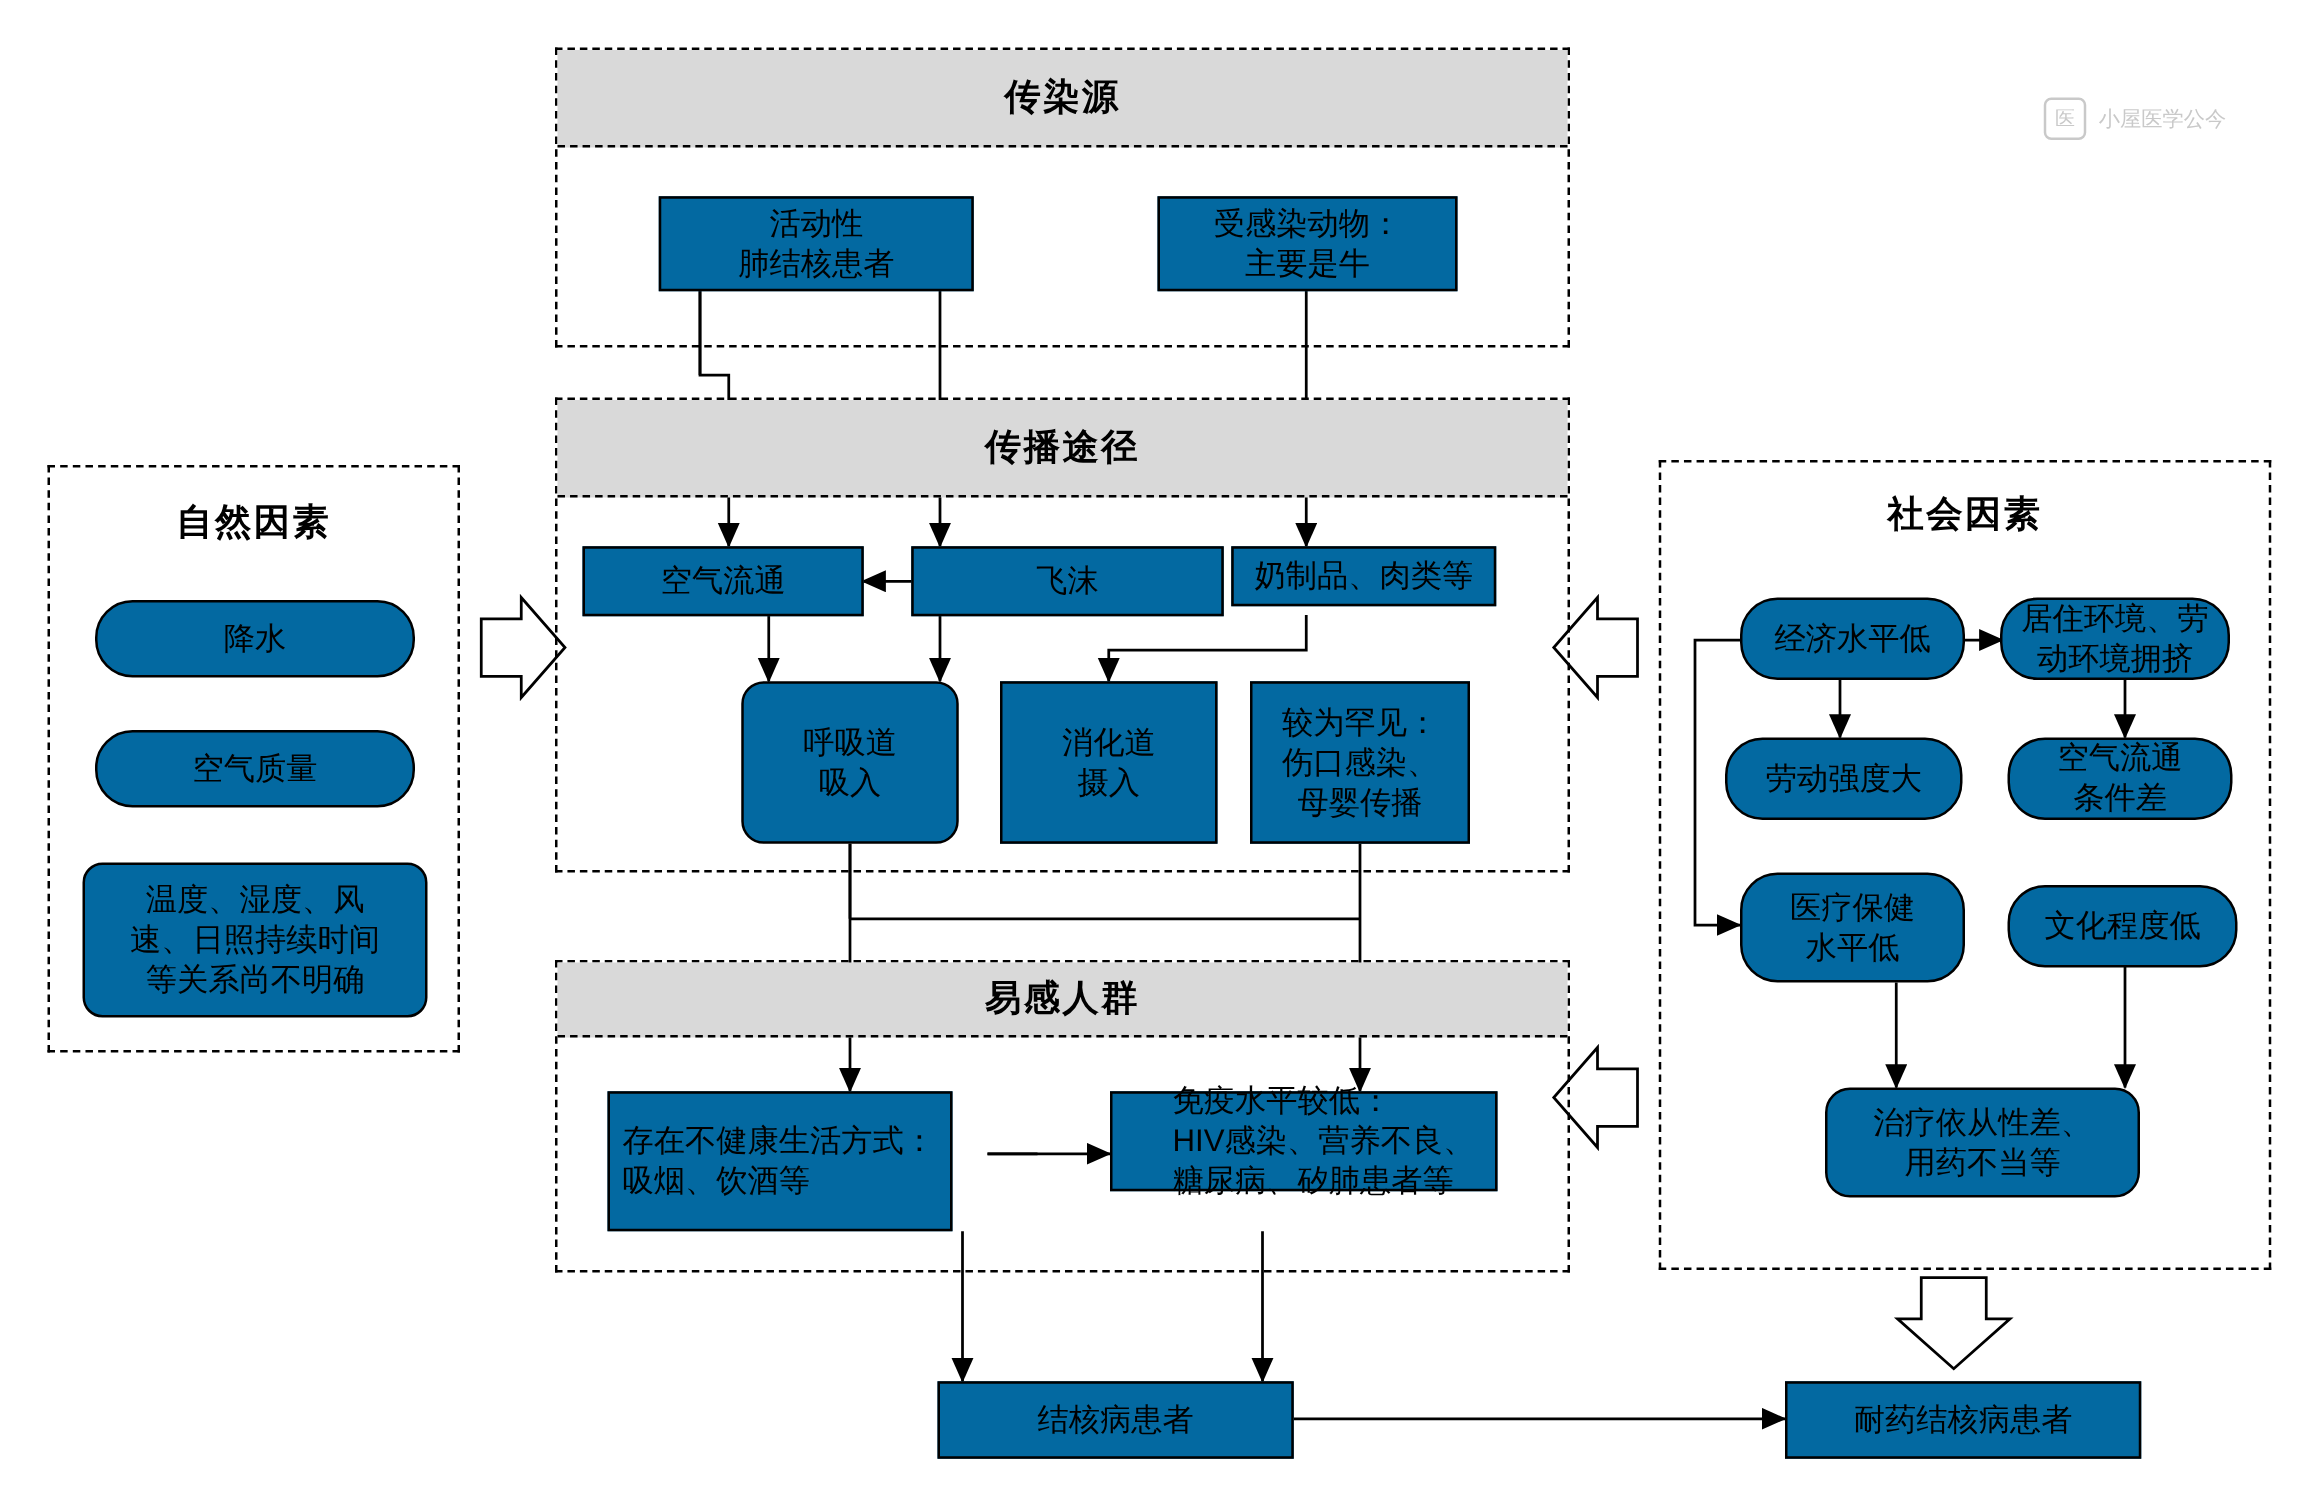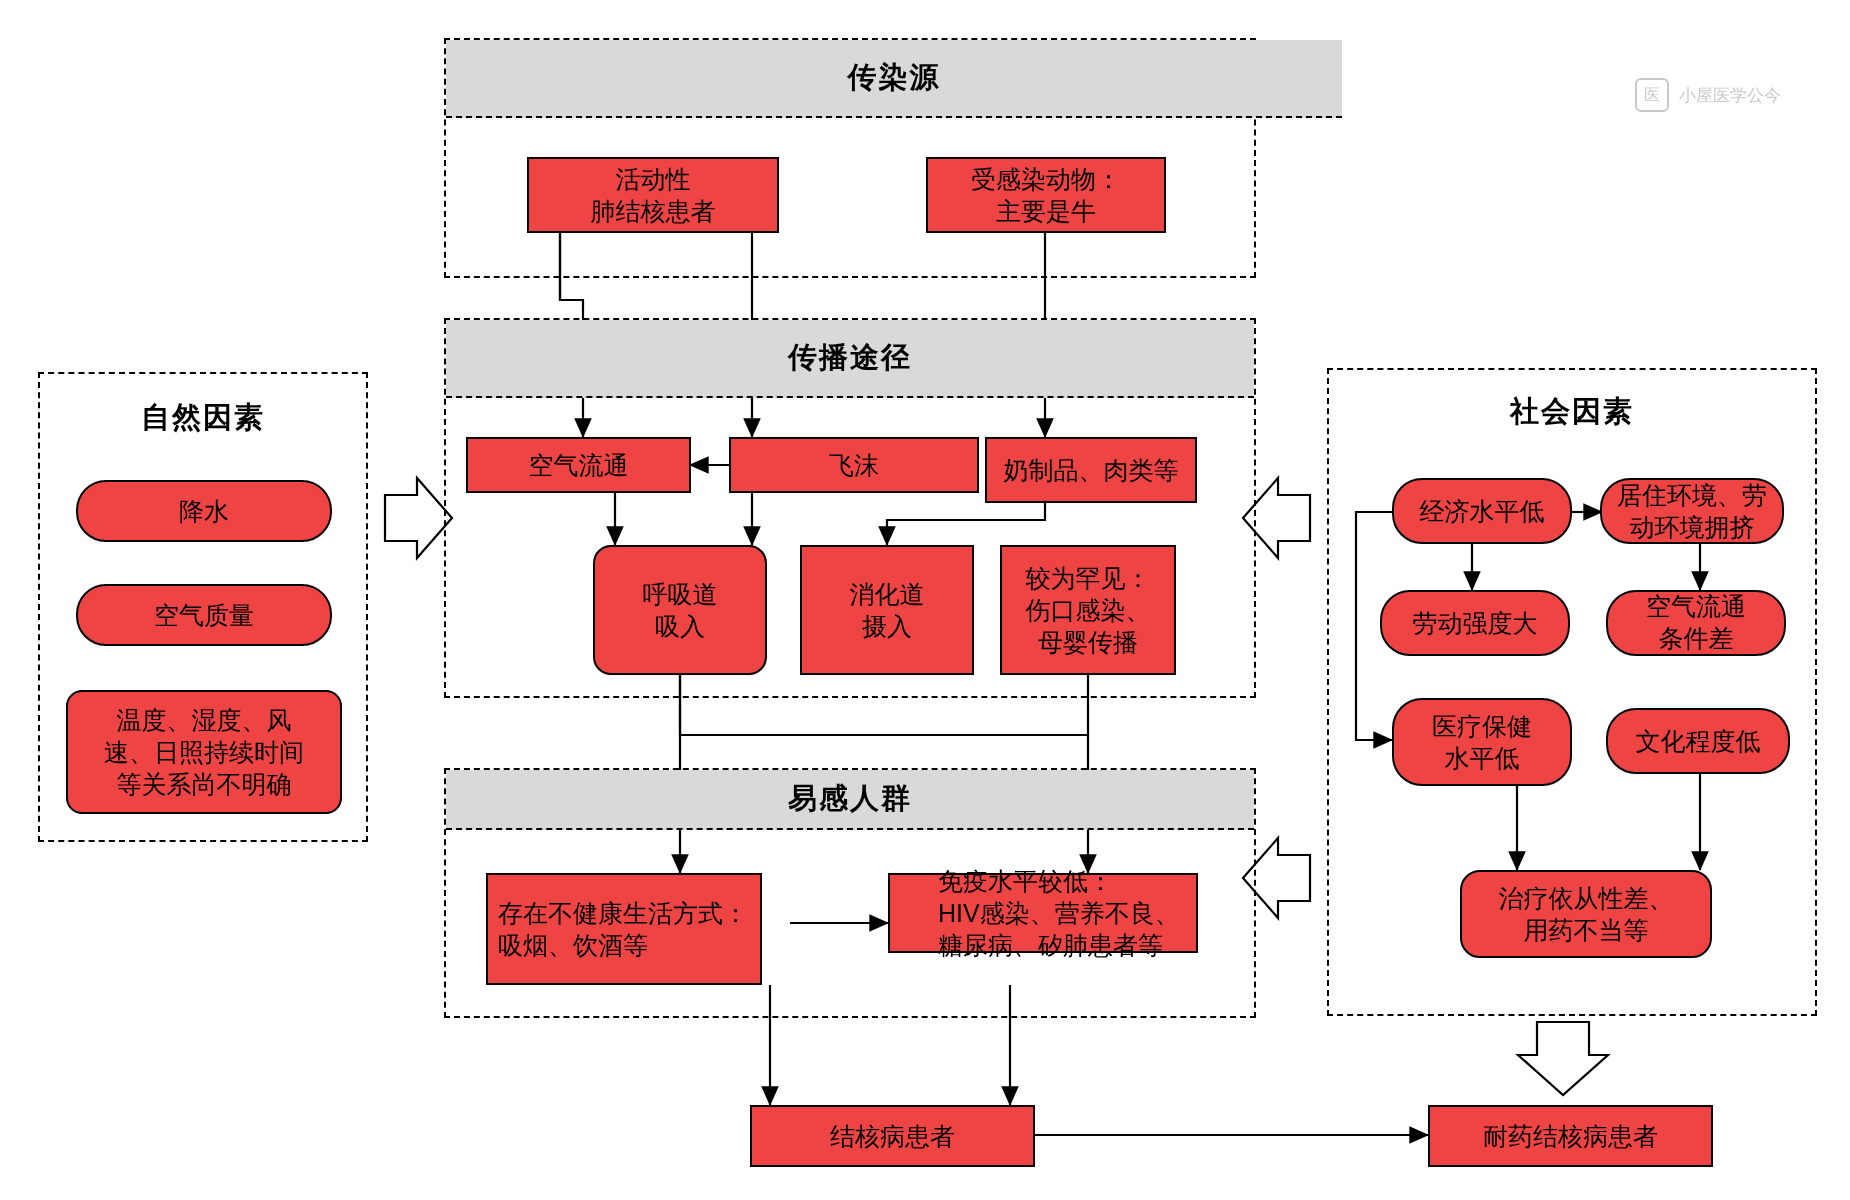--- a/index.html
+++ b/index.html
@@ -28,21 +28,21 @@
   }
   .node {
     position: absolute;
     box-sizing: border-box;
     display: flex;
     align-items: center;
     justify-content: center;
     text-align: center;
     line-height: 1.28;
     white-space: pre-line;
-    background: #ef4444;
+    background: #0369a1;
     border: 2px solid #000;
     font-size: 25px;
     z-index: 3;
   }
   .node.left-text {
     justify-content: flex-start;
     text-align: left;
     padding-left: 10px;
   }
   .rounded {
@@ -100,21 +100,21 @@
 <body>
 
 <div id="canvas">
 
   <div class="dashed-group" style="left:444px; top:38px; width:812px; height:240px;"></div>
   <div class="dashed-group" style="left:444px; top:318px; width:812px; height:380px;"></div>
   <div class="dashed-group" style="left:444px; top:768px; width:812px; height:250px;"></div>
   <div class="dashed-group" style="left:38px; top:372px; width:330px; height:470px;"></div>
   <div class="dashed-group" style="left:1327px; top:368px; width:490px; height:648px;"></div>
 
-  <div class="band" style="left:446px; top:40px; width:896px; height:78px;text-align:center;">
+  <div class="band" style="left:446px; top:40px; width:808px; height:78px;text-align:center;">
     <span>传染源</span>
   </div>
   <div class="band" style="left:446px; top:320px; width:808px; height:78px;">
     <span>传播途径</span>
   </div>
   <div class="band" style="left:446px; top:770px; width:808px; height:60px;">
     <span>易感人群</span>
   </div>
   <div class="group-title" style="left:38px; top:398px; width:330px;">
     <span>自然因素</span>
@@ -201,21 +201,21 @@
     <span>受感染动物：
 主要是牛</span>
   </div>
 
   <div class="node" style="left:466px; top:437px; width:225px; height:56px;">
     <span>空气流通</span>
   </div>
   <div class="node" style="left:729px; top:437px; width:250px; height:56px;">
     <span>飞沫</span>
   </div>
-  <div class="node" style="left:985px; top:437px; width:212px; height:66px;">
+  <div class="node" style="left:985px; top:437px; width:212px; height:48px;">
     <span>奶制品、肉类等</span>
   </div>
   <div class="node" style="left:593px; top:545px; width:174px; height:130px;border-radius:18px;">
     <span>呼吸道
 吸入</span>
   </div>
   <div class="node" style="left:800px; top:545px; width:174px; height:130px;">
     <span>消化道
 摄入</span>
   </div>

